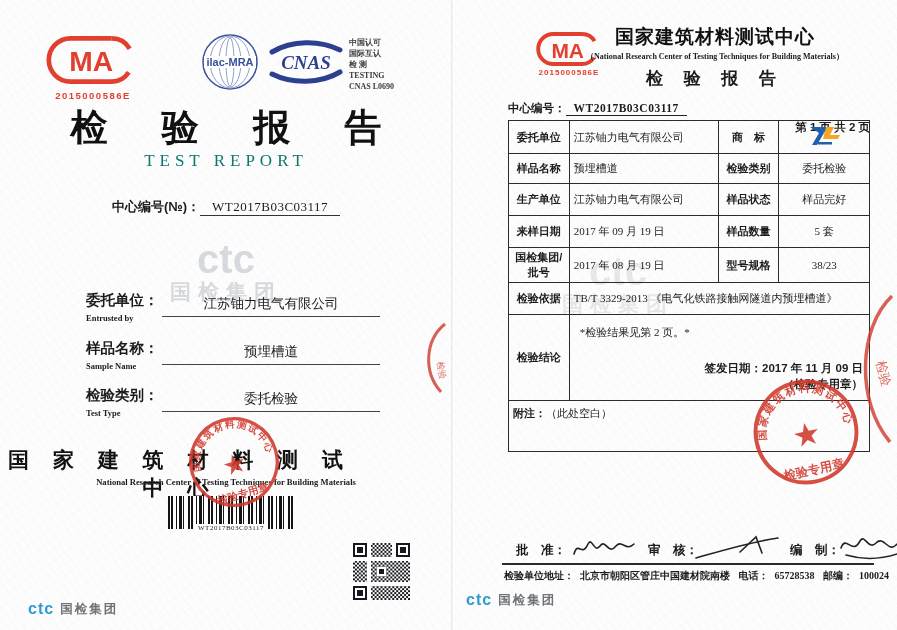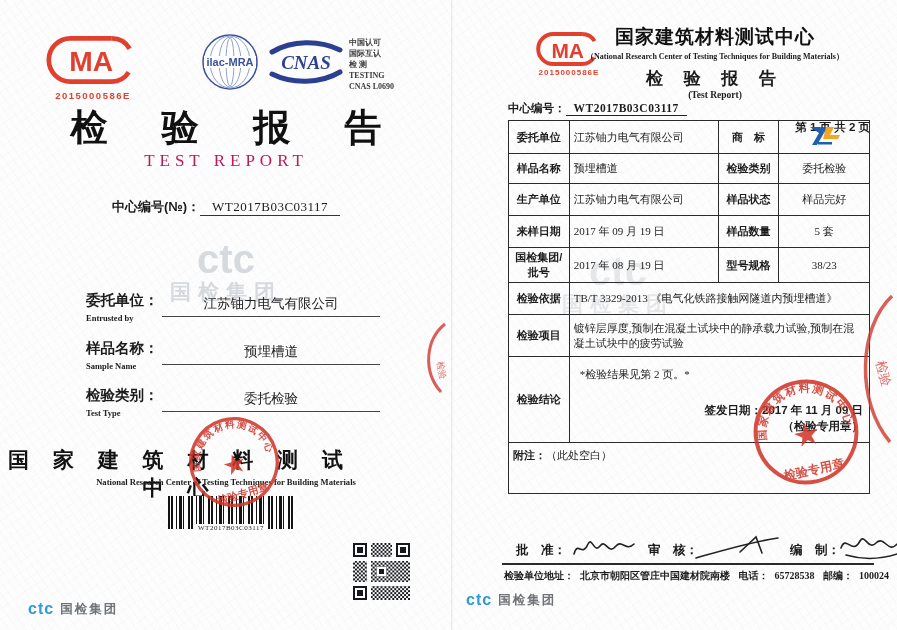--- a/index.html
+++ b/index.html
@@ -20,21 +20,21 @@
   .abs { position:absolute; }
   .sans { font-family:"Liberation Sans","DejaVu Sans",sans-serif; }
 
   
   .cma-cert { left:46px; top:90px; width:94px; text-align:center; color:#e2402f;
               font-weight:bold; font-size:9.5px; letter-spacing:1.5px; }
   .accr { left:349px; top:37px; font-size:8px; line-height:11px; font-weight:bold; color:#3c3c3c; }
   .l-title { left:0; top:103px; width:452px; text-align:center; font-size:37px; font-weight:bold;
              letter-spacing:22px; text-indent:22px; color:#111; }
   .l-title-en { left:0; top:151px; width:452px; text-align:center; font-size:17px;
-                letter-spacing:5px; color:#be185d; }
+                letter-spacing:5px; color:#0f766e; }
   .l-repno { left:0; top:198px; width:452px; text-align:center; font-size:13px; }
   .l-repno .lab { font-weight:bold; font-family:"Liberation Sans",sans-serif; }
   .l-repno .val { border-bottom:1.2px solid #333; padding:0 12px 1px; letter-spacing:0.5px; }
   .wm { text-align:center; color:#c9cdd3; opacity:0.75; pointer-events:none; }
   .wm .wm1 { display:block; font-size:40px; font-weight:800; font-family:"Liberation Sans",sans-serif; line-height:38px; }
   .wm .wm2 { display:block; font-size:21px; letter-spacing:7px; font-weight:bold; }
   .wm-left  { left:146px; top:240px; width:160px; }
   .wm-right { left:86px;  top:252px; width:160px; opacity:0.45; }
   .field { left:86px; width:300px; height:47px; }
   .field .flab { font-size:14.5px; font-weight:bold; font-family:"Liberation Sans",sans-serif; }
@@ -216,21 +216,20 @@
     <path d="M70 6 H26 A22 22 0 0 0 26 52 H70 A22 22 0 0 0 88 42" fill="none" stroke="#e2402f" stroke-width="6"></path>
     <path d="M70 6 A22 22 0 0 1 89 17" fill="none" stroke="#e2402f" stroke-width="6"></path>
     <text x="48" y="42" text-anchor="middle" font-size="32" font-weight="bold" fill="#e2402f" font-family="Liberation Sans, sans-serif">MA</text>
   </svg>
   <div class="abs r-cma-cert sans">2015000586E</div>
 
   <div class="abs r-head">
     <div class="r-org">国家建筑材料测试中心</div>
     <div class="r-org-en">（National Research Center of Testing Techniques for Building Materials）</div>
     <div class="r-title">检 验 报 告</div>
-    <div class="r-title-en">(Test Report)</div>
   </div>
 
   <div class="abs r-repline">
     <span class="lab">中心编号：</span><span class="val">WT2017B03C03117</span>
     <span class="r-page-info">第 1 页 共 2 页</span>
   </div>
 
   <div class="abs wm wm-right">
     <span class="wm1">ctc</span>
     <span class="wm2">国检集团</span>
@@ -271,24 +270,20 @@
     </tr>
     <tr style="height:34px">
       <td class="lbl">国检集团/批号</td>
       <td class="val">2017 年 08 月 19 日</td>
       <td class="lbl">型号规格</td>
       <td class="val2">38/23</td>
     </tr>
     <tr style="height:32px">
       <td class="lbl">检验依据</td>
       <td class="wide" colspan="3">TB/T 3329-2013 《电气化铁路接触网隧道内预埋槽道》</td>
-    </tr>
-    <tr style="height:42px">
-      <td class="lbl">检验项目</td>
-      <td class="wide" colspan="3">镀锌层厚度,预制在混凝土试块中的静承载力试验,预制在混凝土试块中的疲劳试验</td>
     </tr>
     <tr>
       <td class="lbl">检验结论</td>
       <td class="wide concl-cell" colspan="3">
         <div class="concl-txt">*检验结果见第 2 页。*</div>
         <div class="sign-block">
           <div>签发日期：2017 年 11 月 09 日</div>
           <div>（检验专用章）</div>
         </div>
       </td>

